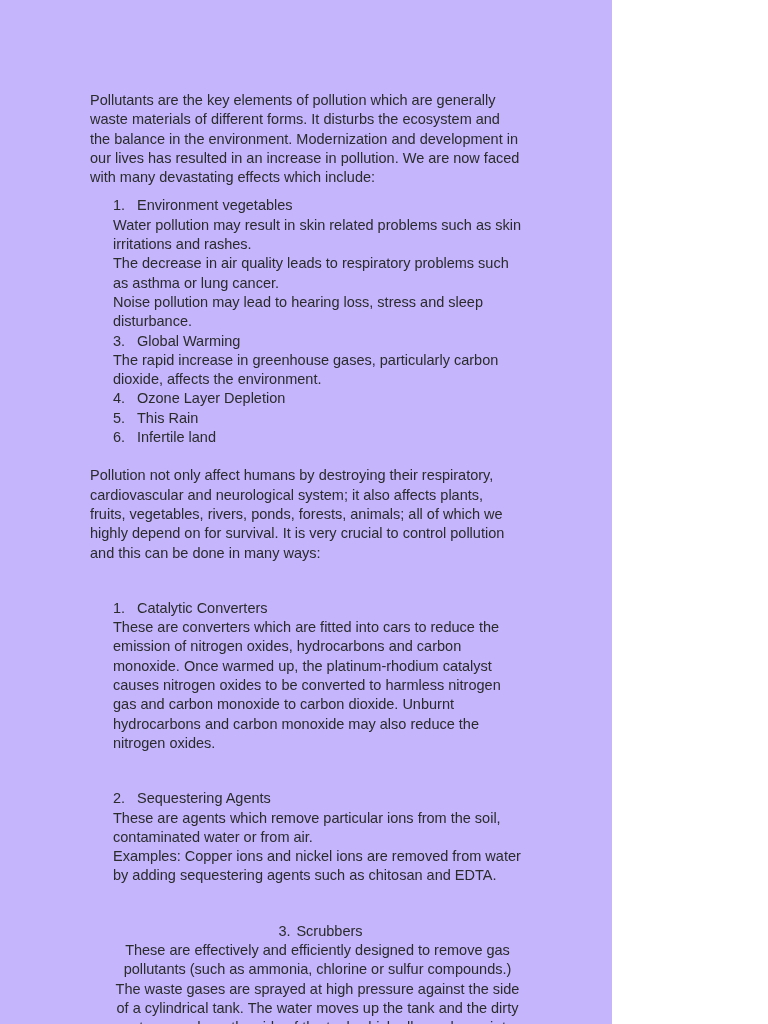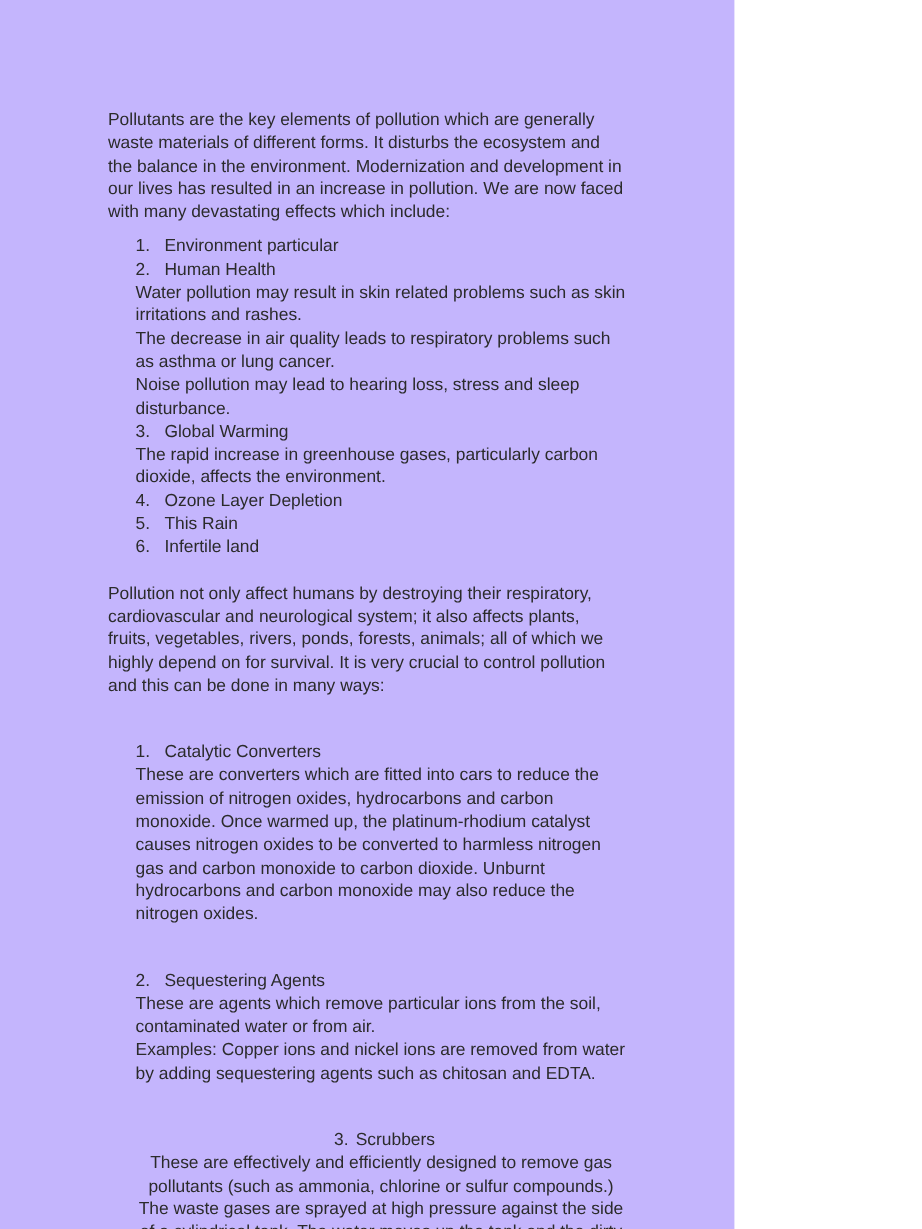--- a/index.html
+++ b/index.html
@@ -37,22 +37,21 @@
   .method-para { margin: 0; }
 </style>
 </head>
 <body>
 
 <div class="page">
 
   <p class="intro-para">Pollutants are the key elements of pollution which are generally waste materials of different forms. It disturbs the ecosystem and the balance in the environment. Modernization and development in our lives has resulted in an increase in pollution. We are now faced with many devastating effects which include:</p>
 
   <div class="indent-block">
-    <div class="list-row"><span class="marker">1.</span><span>Environment particular</span></div>
-    <div class="list-row"><span class="marker">2.</span><span>Human Health</span></div>
+    <div class="list-row"><span class="marker">1.</span><span>Environment vegetables</span></div>
     <div class="list-row">Water pollution may result in skin related problems such as skin irritations and rashes.</div>
     <div class="list-row">The decrease in air quality leads to respiratory problems such as asthma or lung cancer.</div>
     <div class="list-row">Noise pollution may lead to hearing loss, stress and sleep disturbance.</div>
     <div class="list-row"><span class="marker">3.</span><span>Global Warming</span></div>
     <div class="list-row">The rapid increase in greenhouse gases, particularly carbon dioxide, affects the environment.</div>
     <div class="list-row"><span class="marker">4.</span><span>Ozone Layer Depletion</span></div>
     <div class="list-row"><span class="marker">5.</span><span>This Rain</span></div>
     <div class="list-row"><span class="marker">6.</span><span>Infertile land</span></div>
   </div>
 

